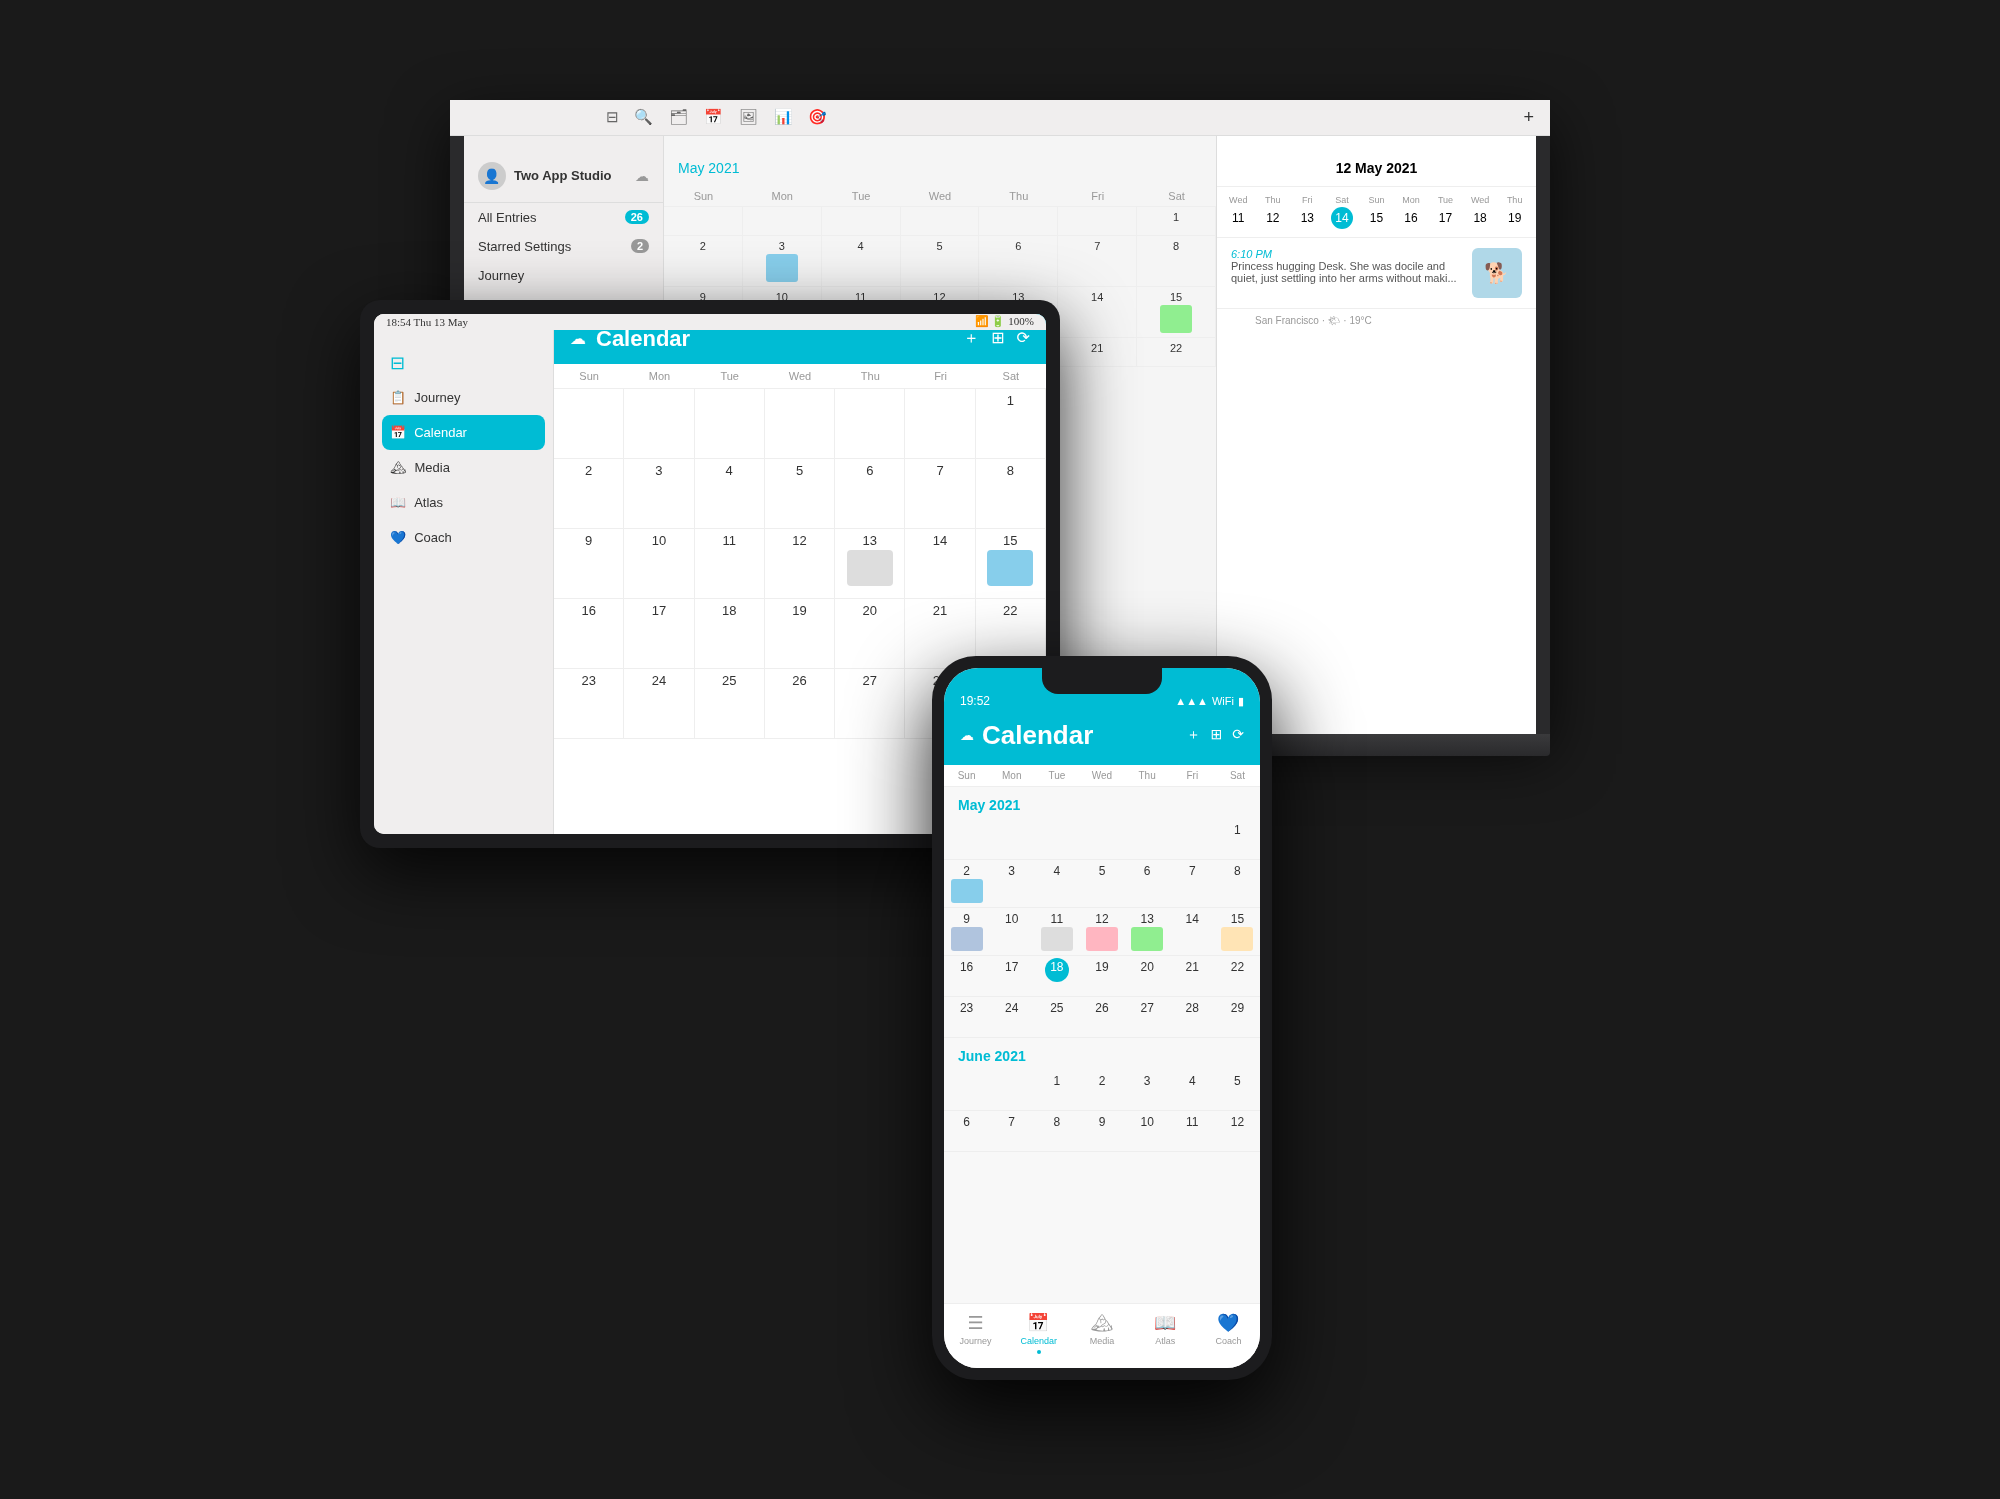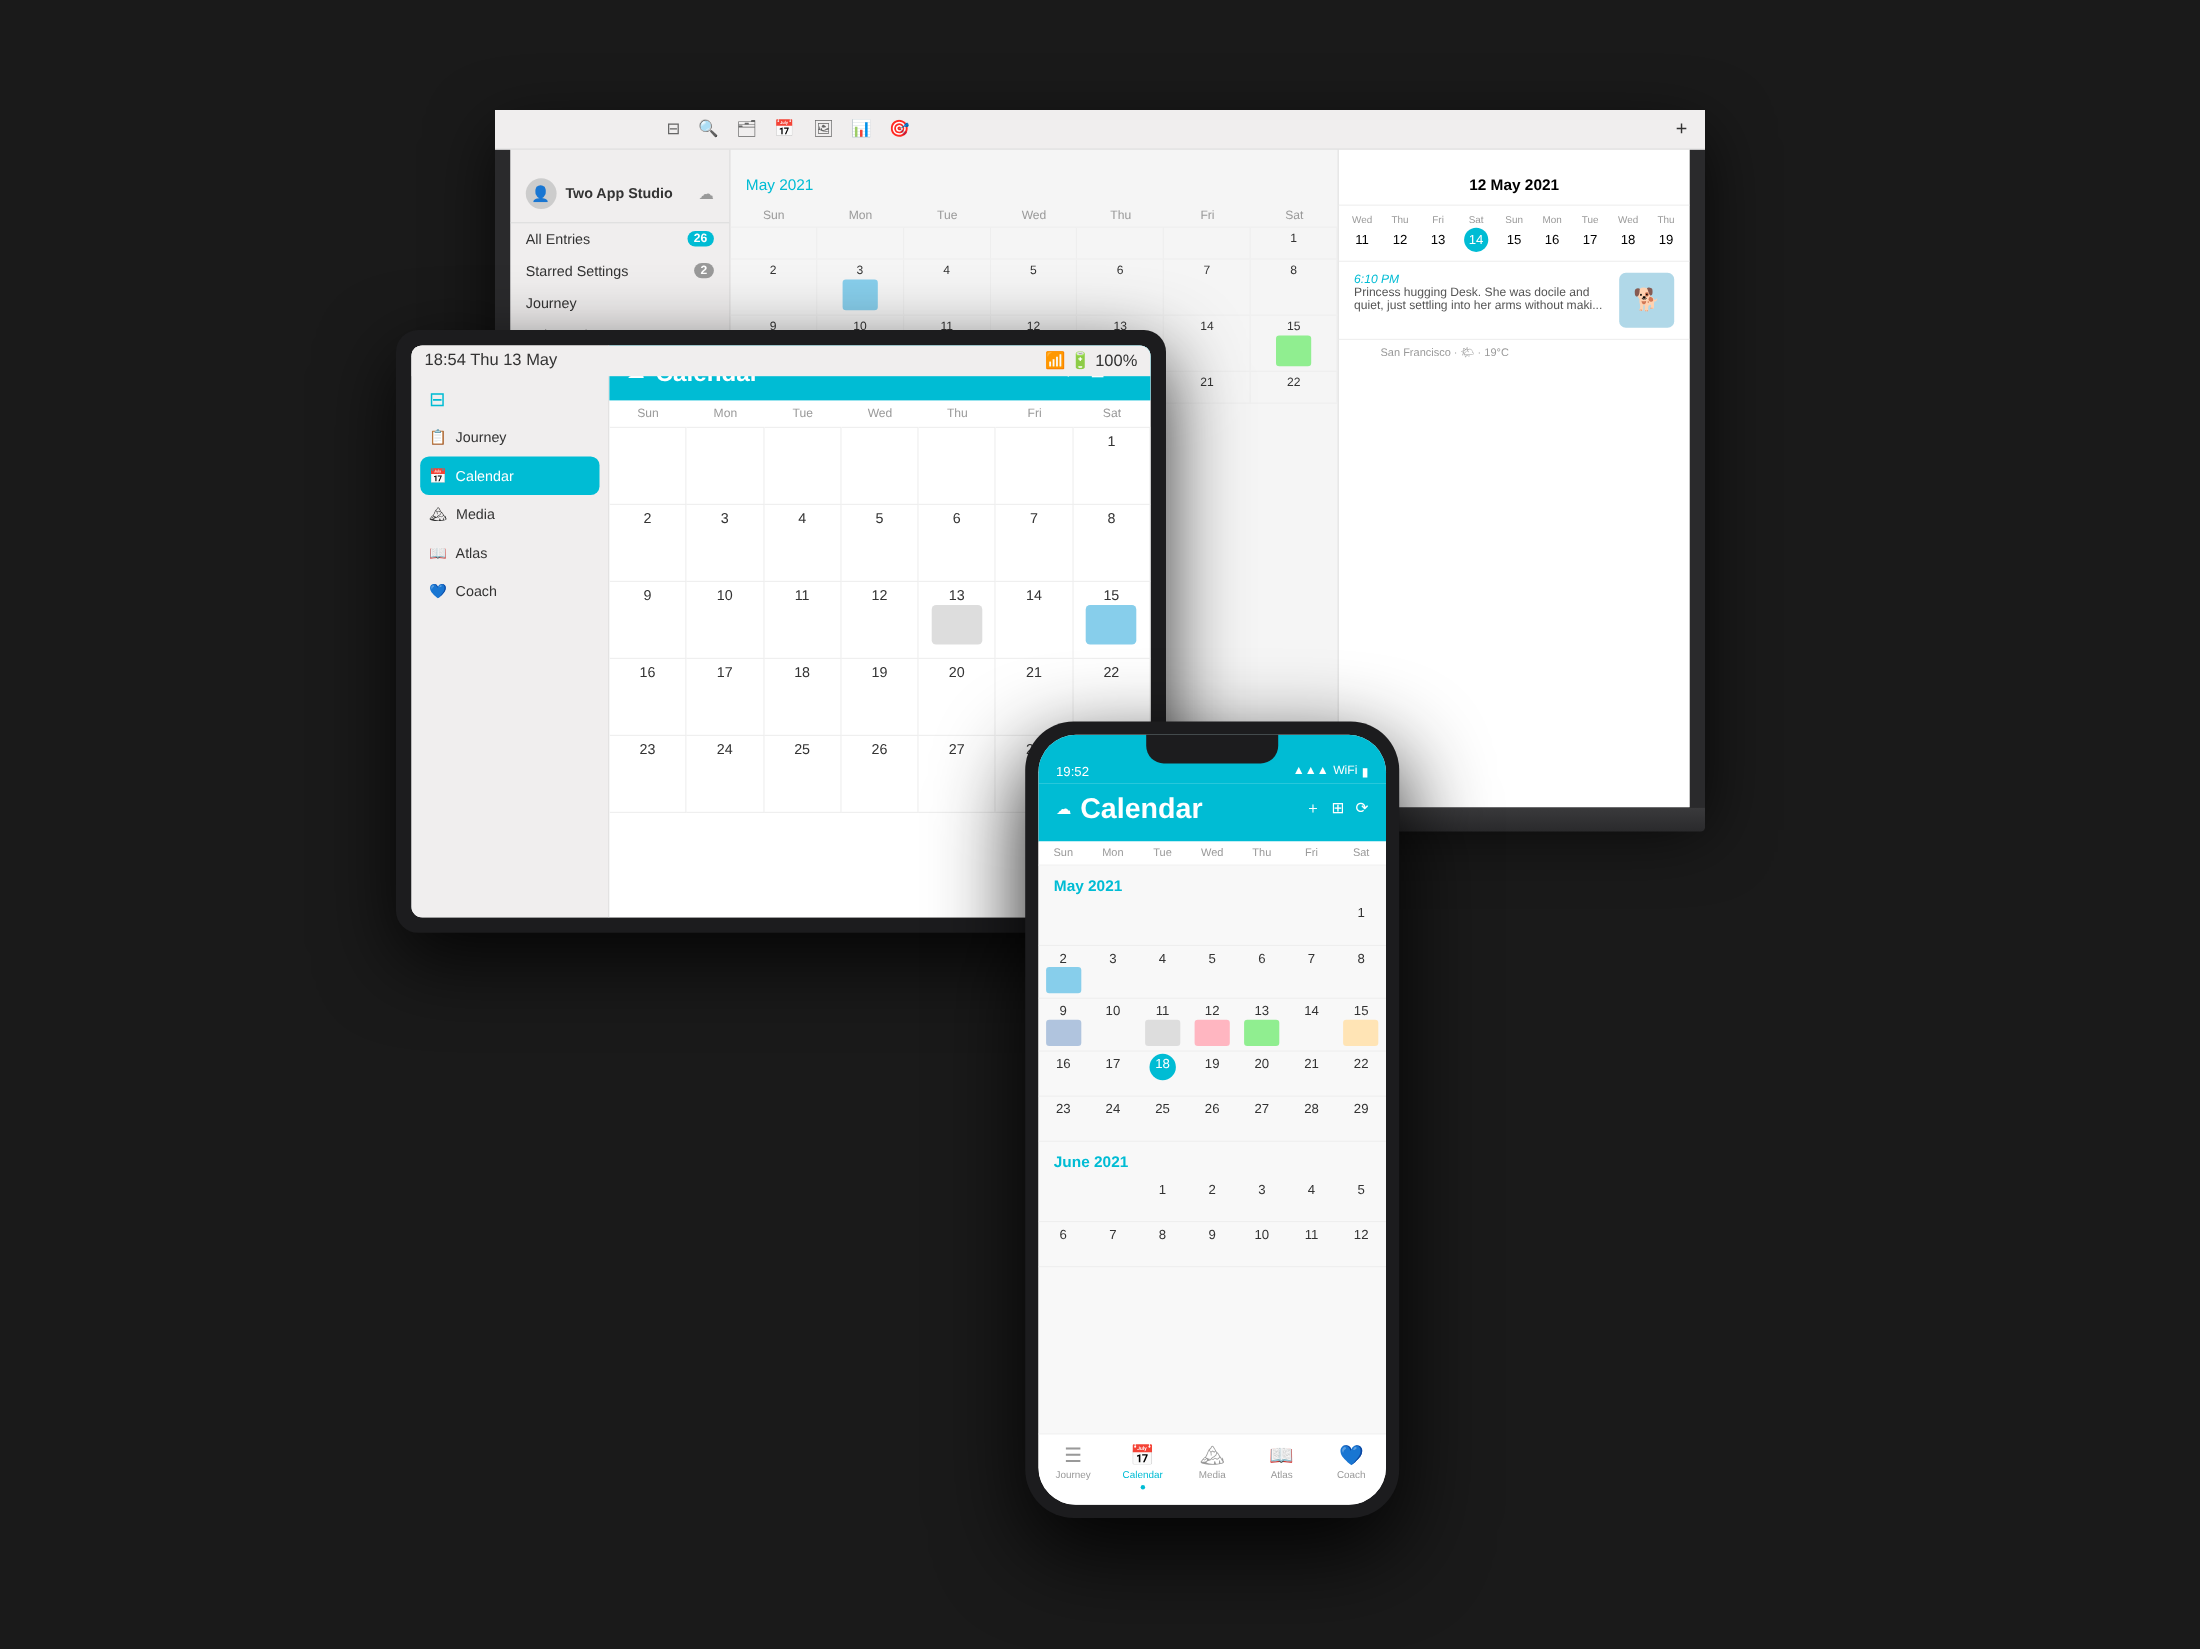--- a/index.html
+++ b/index.html
@@ -306,28 +306,29 @@
     }
     .tablet-sidebar {
       width: 180px;
       background: #f0eeee;
       border-right: 1px solid #ddd;
       padding-top: 50px;
     }
     .tablet-status {
       position: absolute;
       top: 0; left: 0; right: 0;
-      height: 28px;
+      height: 16px;
       background: #f0eeee;
       display: flex;
       align-items: center;
       justify-content: space-between;
       padding: 0 12px;
-      font-size: 15px;
+      font-size: 11px;
       color: #333;
+      font-family: Liberation Serif, serif;
     }
     .tablet-nav-item {
       padding: 10px 16px;
       font-size: 13px;
       color: #333;
       display: flex;
       align-items: center;
       gap: 8px;
       cursor: pointer;
     }

